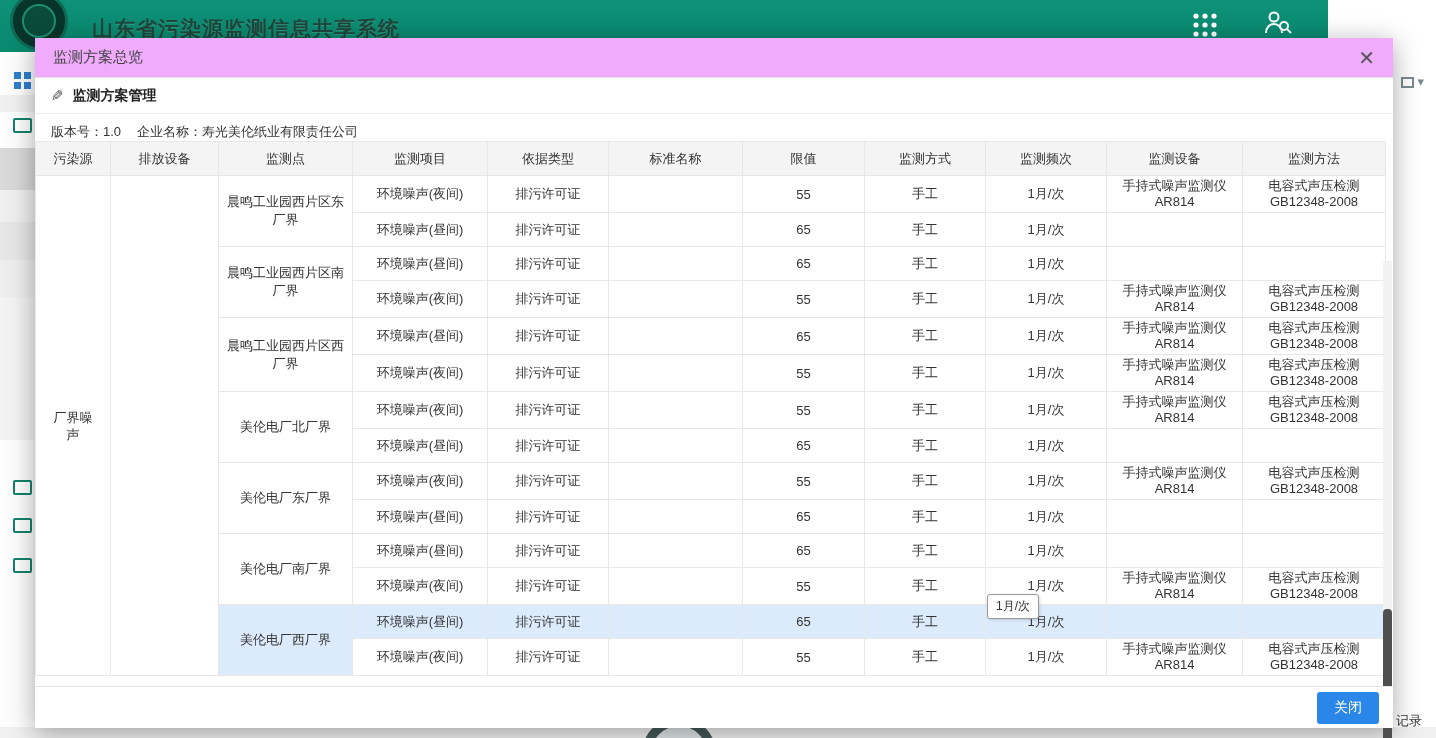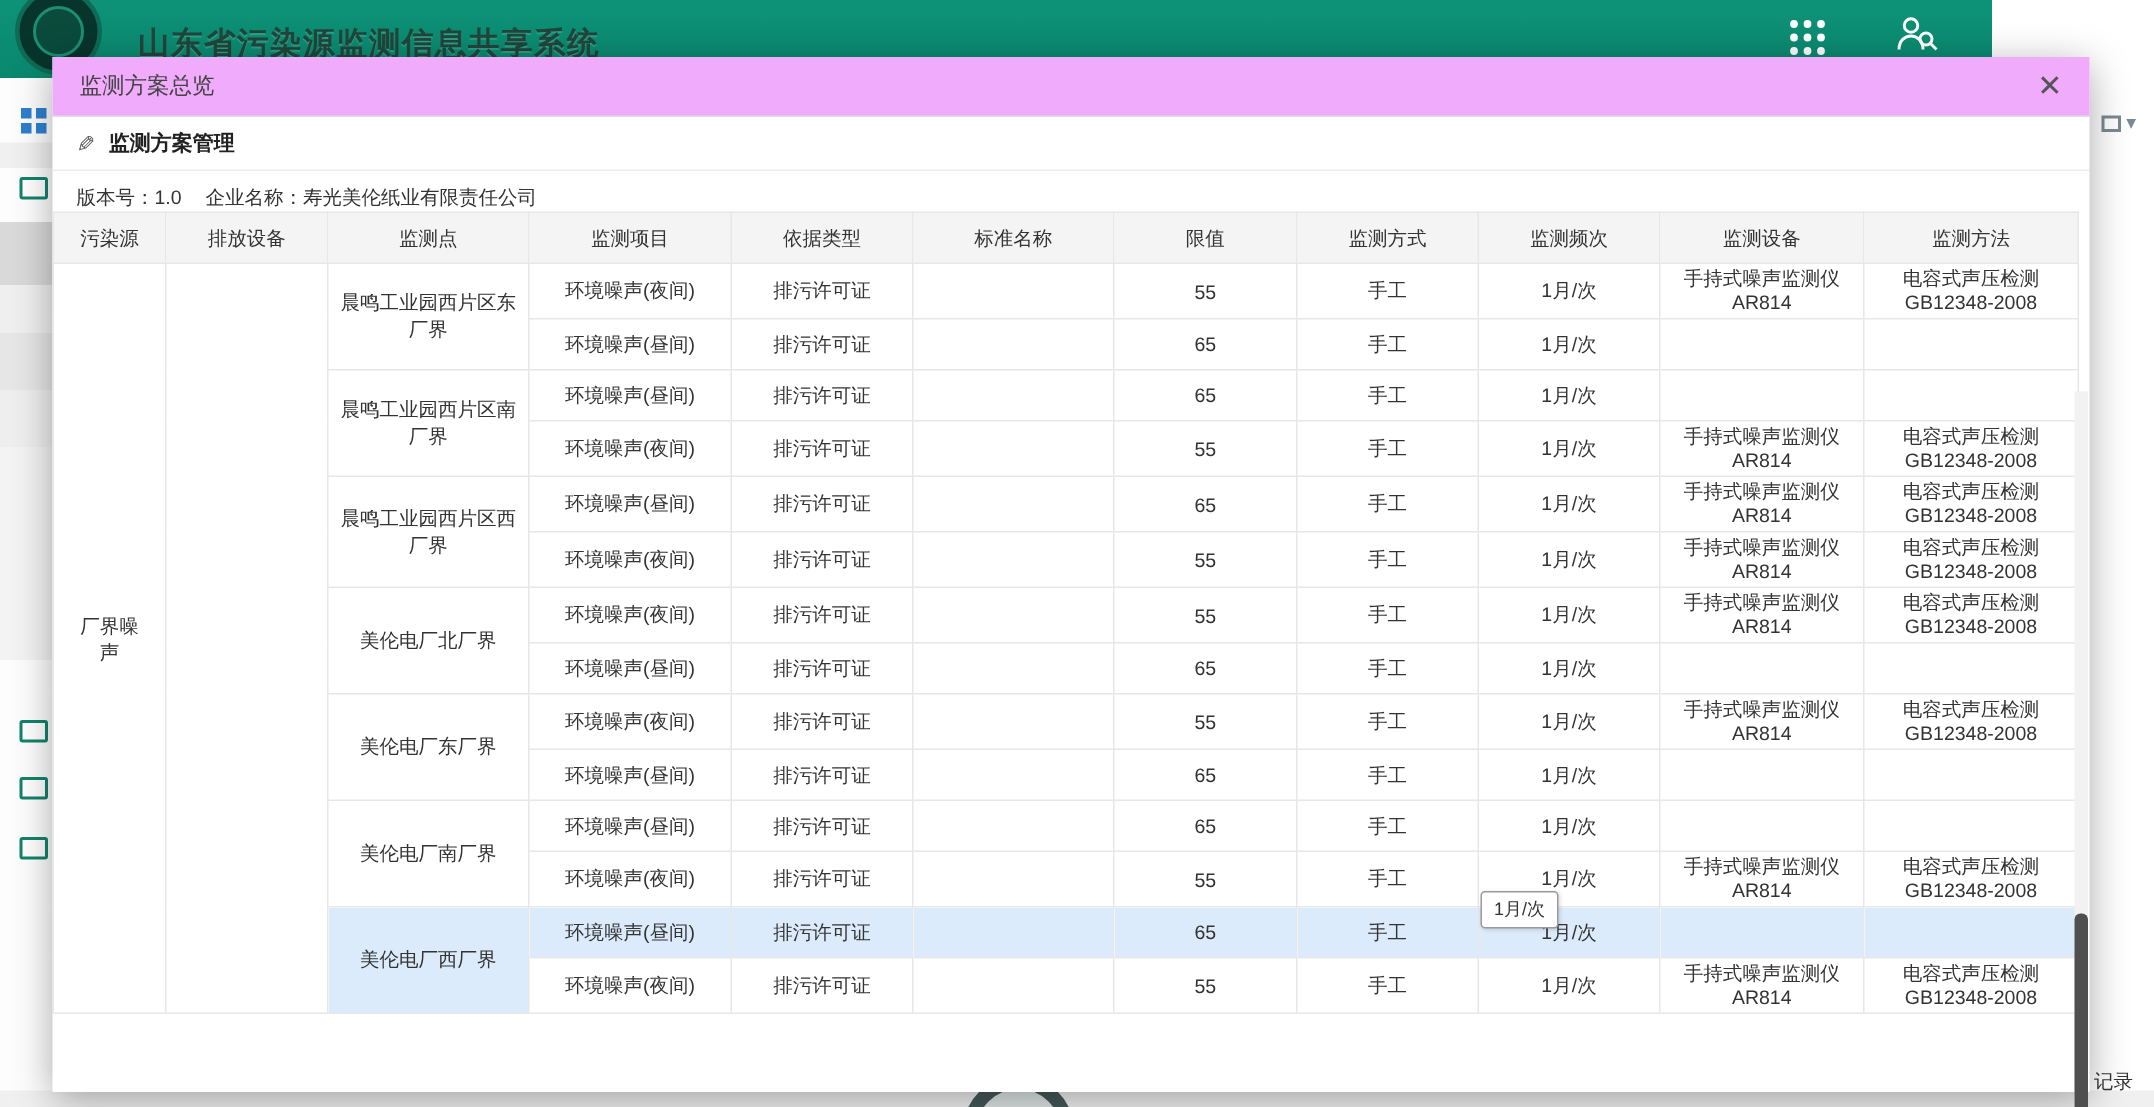--- a/index.html
+++ b/index.html
@@ -344,13 +344,16 @@
 GB12348-2008</td>
           </tr>
         </tbody>
     </table>
     <div class="tbl-scroll-track"></div>
     <div class="tbl-scroll-thumb"></div>
   </div>
 
   <div class="tooltip">1月/次</div>
 
+  <div class="modal-footer">
+    <button class="close-footer-btn">关闭</button>
+  </div>
 </div>
 
 </body></html>

